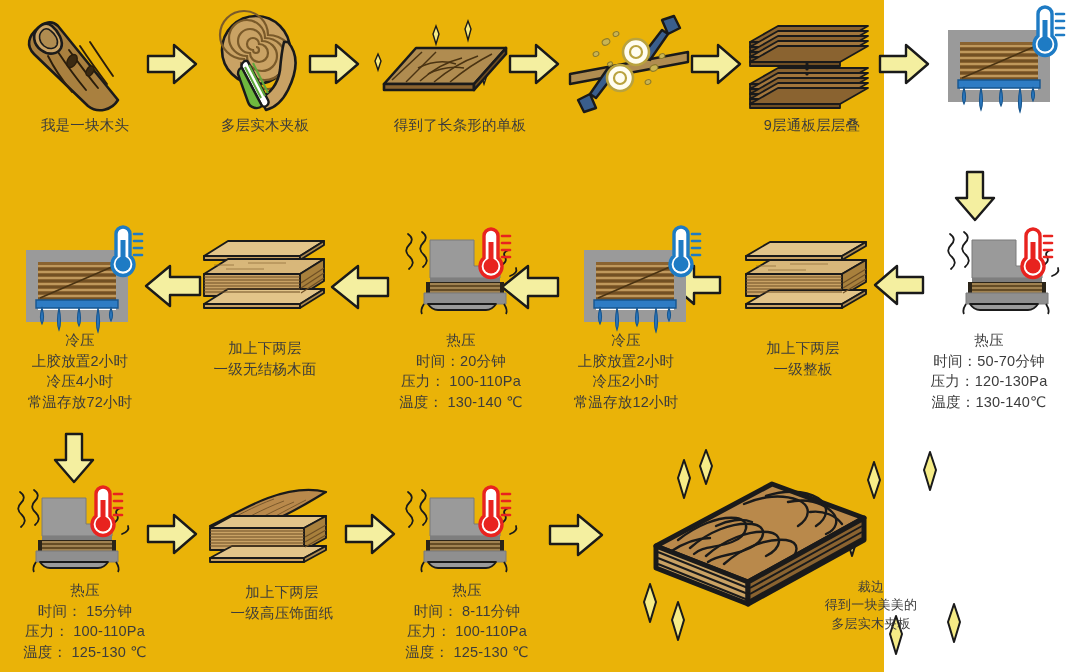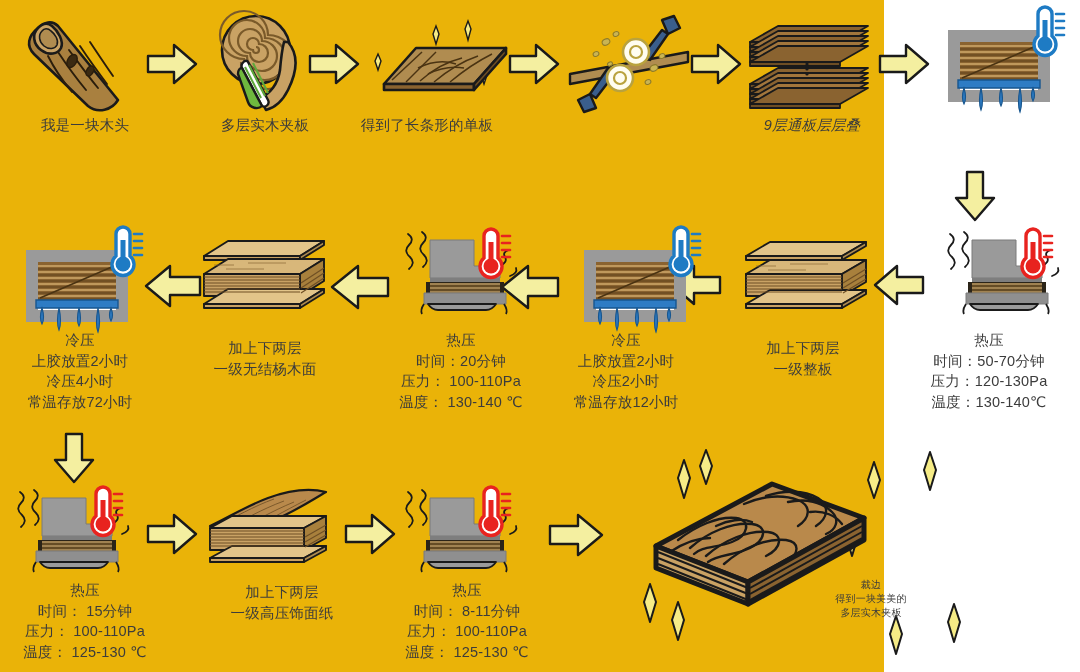--- a/index.html
+++ b/index.html
@@ -17,21 +17,21 @@
   .node { position: absolute; }
   .cap {
     position: absolute;
     text-align: center;
     color: #3c3c3c;
     font-size: 14.5px;
     line-height: 1.42;
     white-space: pre;
     letter-spacing: 0.2px;
   }
-  .cap.big { font-size: 10px; }
+  .cap.big { font-size: 13px; }
   .arrow { position: absolute; }
   svg { display: block; overflow: visible; }
 </style>
 </head>
 <body>
 
 <div id="stage">
 
   <div class="node" style="left:14px; top:14px;">
     <svg width="140" height="100" viewBox="0 0 140 100">
@@ -98,21 +98,21 @@
         <path d="M34 62 L64 34"></path>
           <path d="M48 64 L78 34"></path>
           <path d="M62 63 C74 52 88 44 104 40"></path>
         <path d="M76 64 C88 54 102 44 120 38"></path>
           <path d="M92 64 C104 54 118 44 134 36"></path>
         <path d="M60 50 C72 44 86 42 98 46"></path>
           <path d="M70 56 C82 50 94 48 106 50"></path>
       </g>
     </svg>
   </div>
-  <div class="cap" style="left:332px; top:115px; width:190px;">得到了长条形的单板</div>
+  <div class="cap" style="left:365px; top:115px; width:190px;">得到了长条形的单板</div>
 
   <div class="arrow" style="left:508px; top:42px;">
     <svg width="52" height="44" viewBox="0 0 52 44">
       <path d="M2 14 H28 V3 L50 22 L28 41 V30 H2 Z" fill="#F4EFA0" stroke="#1a1a1a" stroke-width="2.4" stroke-linejoin="round"></path>
     </svg>
   </div>
 
   <div class="node" style="left:562px; top:12px;">
     <svg width="134" height="104" viewBox="0 0 134 104">
       <path d="M8 62 L126 40 L126 50 L8 72 Z" fill="#B08C50" stroke="#1a1a1a" stroke-width="2.4" stroke-linejoin="round"></path>
@@ -172,21 +172,21 @@
           <path d="M10 84 L10 88 L100 88 L100 84 Z" fill="#6E4E24"></path>
         </g>
       </g>
       <g fill="#1a1a1a">
         <circle cx="67" cy="44" r="1.6"></circle>
           <circle cx="67" cy="49" r="1.6"></circle>
           <circle cx="67" cy="54" r="1.6"></circle>
       </g>
     </svg>
   </div>
-  <div class="cap" style="left:742px; top:115px; width:140px;font-style:italic;">9层通板层层叠</div>
+  <div class="cap" style="left:742px; top:115px; width:140px;">9层通板层层叠</div>
 
   <div class="arrow" style="left:878px; top:42px;">
     <svg width="52" height="44" viewBox="0 0 52 44">
       <path d="M2 14 H28 V3 L50 22 L28 41 V30 H2 Z" fill="#F4EFA0" stroke="#1a1a1a" stroke-width="2.4" stroke-linejoin="round"></path>
     </svg>
   </div>
 
   <div class="node" style="left:934px; top:8px;">
     <svg width="132" height="104" viewBox="0 0 132 104">
       <rect x="14" y="22" width="102" height="72" fill="#9A9A9A"></rect>

